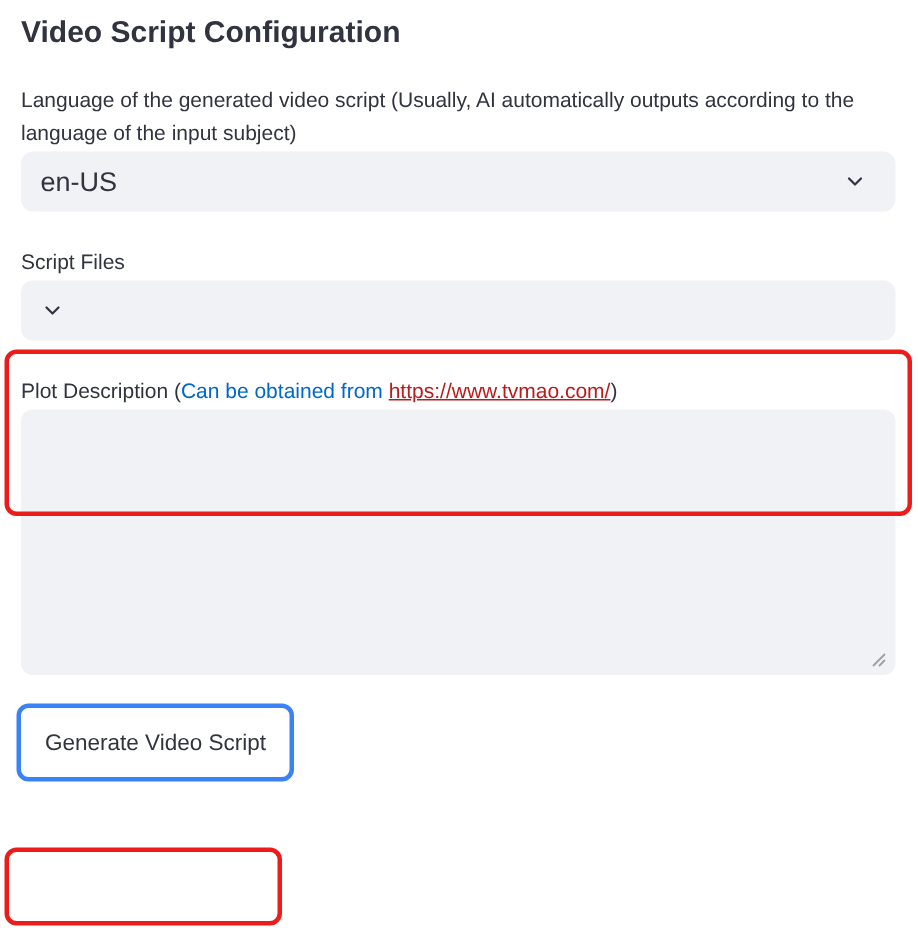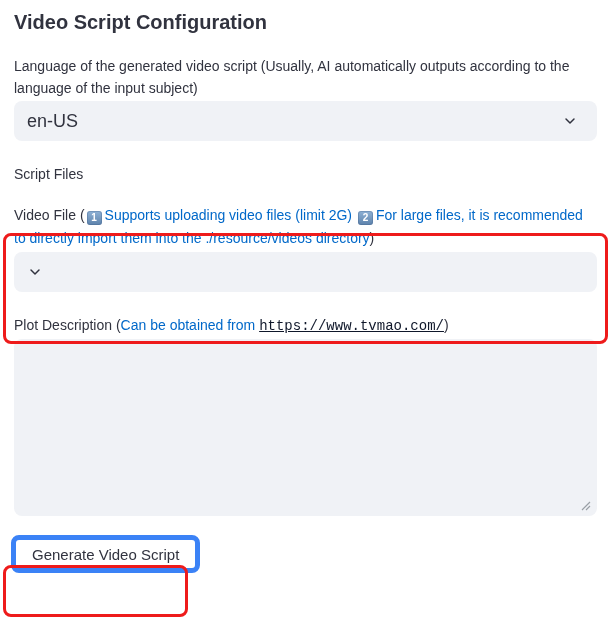--- a/index.html
+++ b/index.html
@@ -14,37 +14,37 @@
   .mt-19{margin-top:19px;}
   .lh-23{line-height:23px;}
 
   .selectbox{height:40px;background:#f0f2f6;border-radius:8px;
              display:flex;align-items:center;justify-content:space-between;
              padding:0 13px;box-sizing:border-box;font-size:18px;color:#31333f;
              cursor:pointer;user-select:none;}
   .selectbox .chev{display:flex;align-items:center;margin-right:6px;}
 
   .blue{color:#0068c9;}
-  a.blue-link{color:#0f172a;text-decoration:underline;cursor:pointer;font-family:Liberation Mono, monospace;}
+  a.blue-link{color:#b91c1c;text-decoration:underline;cursor:pointer;}
 
   .keycap{display:inline-flex;align-items:center;justify-content:center;
           width:15px;height:14px;border-radius:3px;margin:0 3px 0 2px;
           background:linear-gradient(180deg,#8fb2d6 0%,#5d82ab 100%);
           color:#ffffff;font-size:10px;font-weight:700;vertical-align:-1px;
           box-shadow:0 0 0 1px rgba(70,100,140,.35) inset;}
 
   .textarea-wrap{position:relative;margin-top:0;}
   textarea.plot-input{display:block;width:583px;height:177px;background:#f0f2f6;
           border:none;border-radius:8px;resize:none;box-sizing:border-box;
           padding:10px 12px;font-family:"Liberation Sans",sans-serif;font-size:15px;
           color:#31333f;outline:none;}
   .resize-handle{position:absolute;right:6px;bottom:5px;cursor:nwse-resize;line-height:0;}
 
-  .gen-btn{display:inline-block;margin:19px 0 0 -3px;height:38px;padding:0 16px;
-           background:#ffffff;border:5px solid #3b82f6;border-radius:8px;
+  .gen-btn{display:inline-block;margin:19px 0 0 -3px;height:52px;padding:0 16px;
+           background:#ffffff;border:3px solid #3b82f6;border-radius:8px;
            font-family:"Liberation Sans",sans-serif;font-size:15px;color:#31333f;
            cursor:pointer;}
 
   .annotation{position:absolute;border:3px solid #ee1b1b;border-radius:8px;
               pointer-events:none;box-sizing:border-box;}
   .anno-video{left:3px;top:233px;width:605px;height:111px;}
   .anno-button{left:3px;top:565px;width:185px;height:52px;}
 </style>
 </head>
 <body>
@@ -58,23 +58,20 @@
     <span>en-US</span>
     <span class="chev">
       <svg width="16" height="16" viewBox="0 0 24 24" fill="none" stroke="#31333f" stroke-width="2.2" stroke-linecap="round" stroke-linejoin="round">
           <polyline points="6 9 12 15 18 9"></polyline>
         </svg>
     </span>
   </div>
 
   <div class="field-label mt-22">Script Files</div>
 
-  <div class="field-label mt-19 lh-23">
-    <span>Video File (</span><span class="keycap">1</span><span class="blue">Supports uploading video files (limit 2G)</span> <span class="keycap">2</span><span class="blue">For large files, it is recommended to directly import them into the ./resource/videos directory</span><span>)</span>
-  </div>
   <div class="selectbox">
     <span class="chev">
       <svg width="16" height="16" viewBox="0 0 24 24" fill="none" stroke="#31333f" stroke-width="2.2" stroke-linecap="round" stroke-linejoin="round">
           <polyline points="6 9 12 15 18 9"></polyline>
         </svg>
     </span>
   </div>
 
   <div class="field-label mt-22">
     <span>Plot Description (</span><span class="blue">Can be obtained from </span><a class="blue-link">https://www.tvmao.com/</a><span>)</span>

